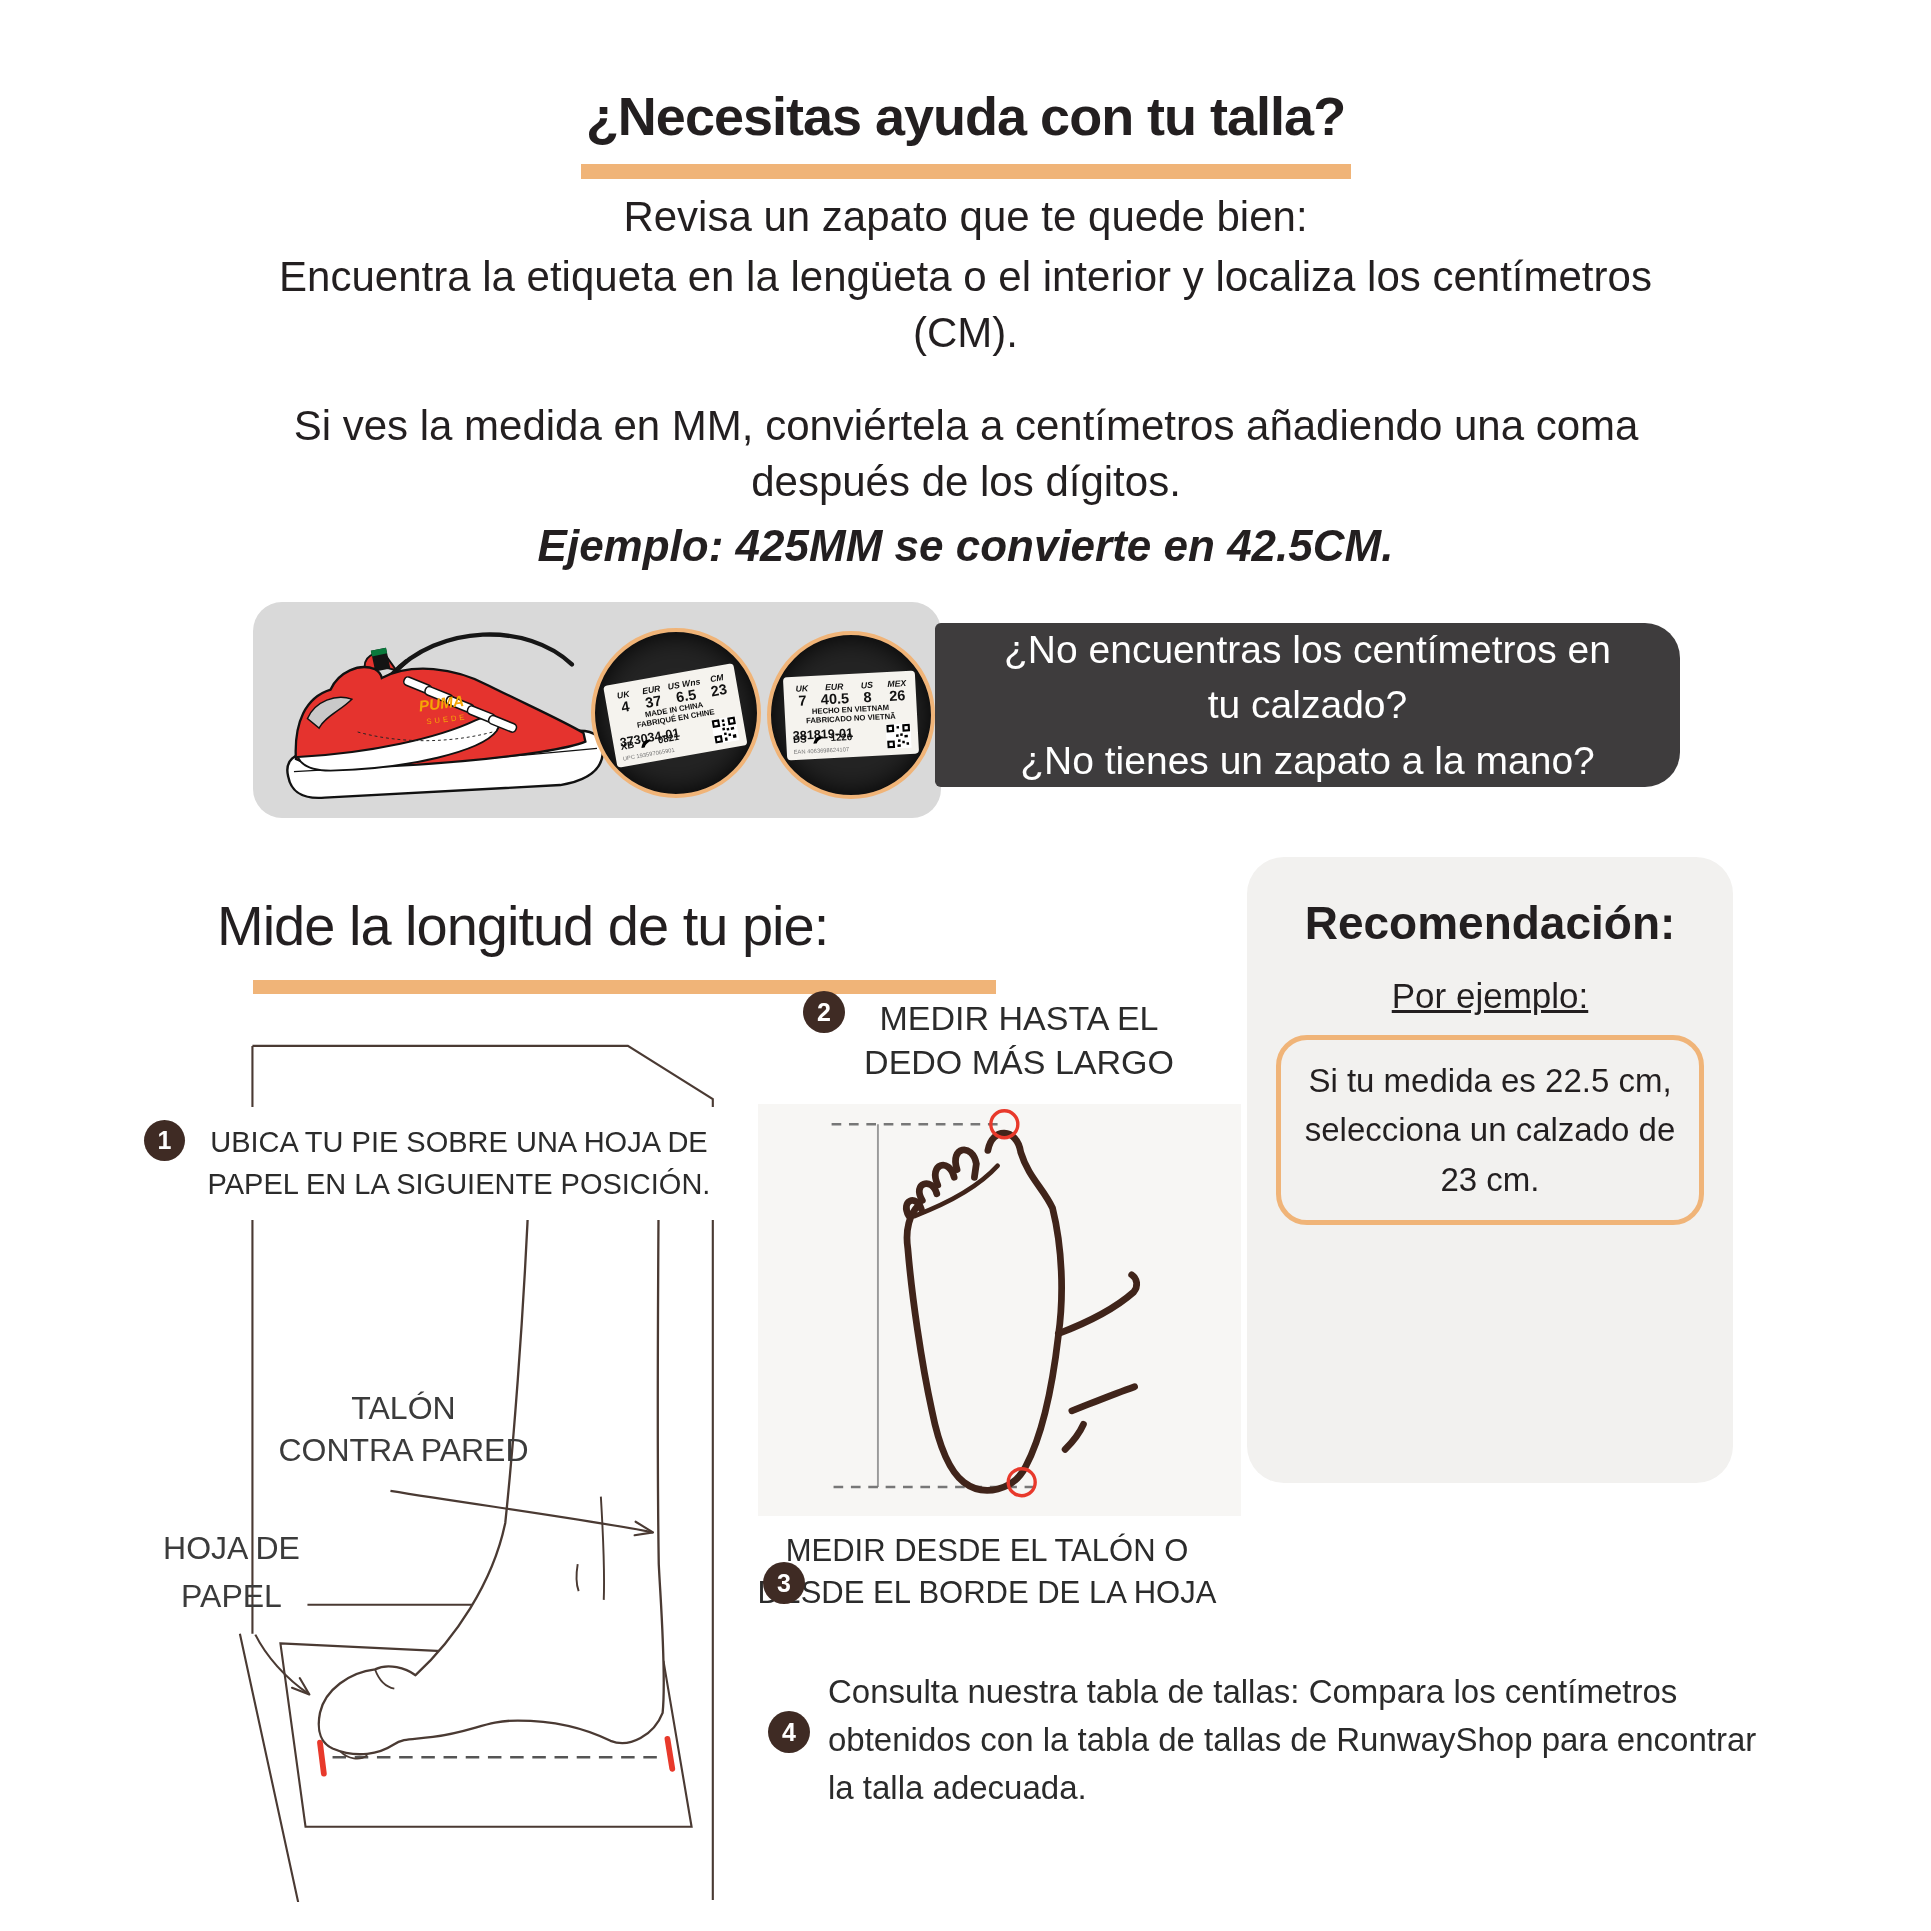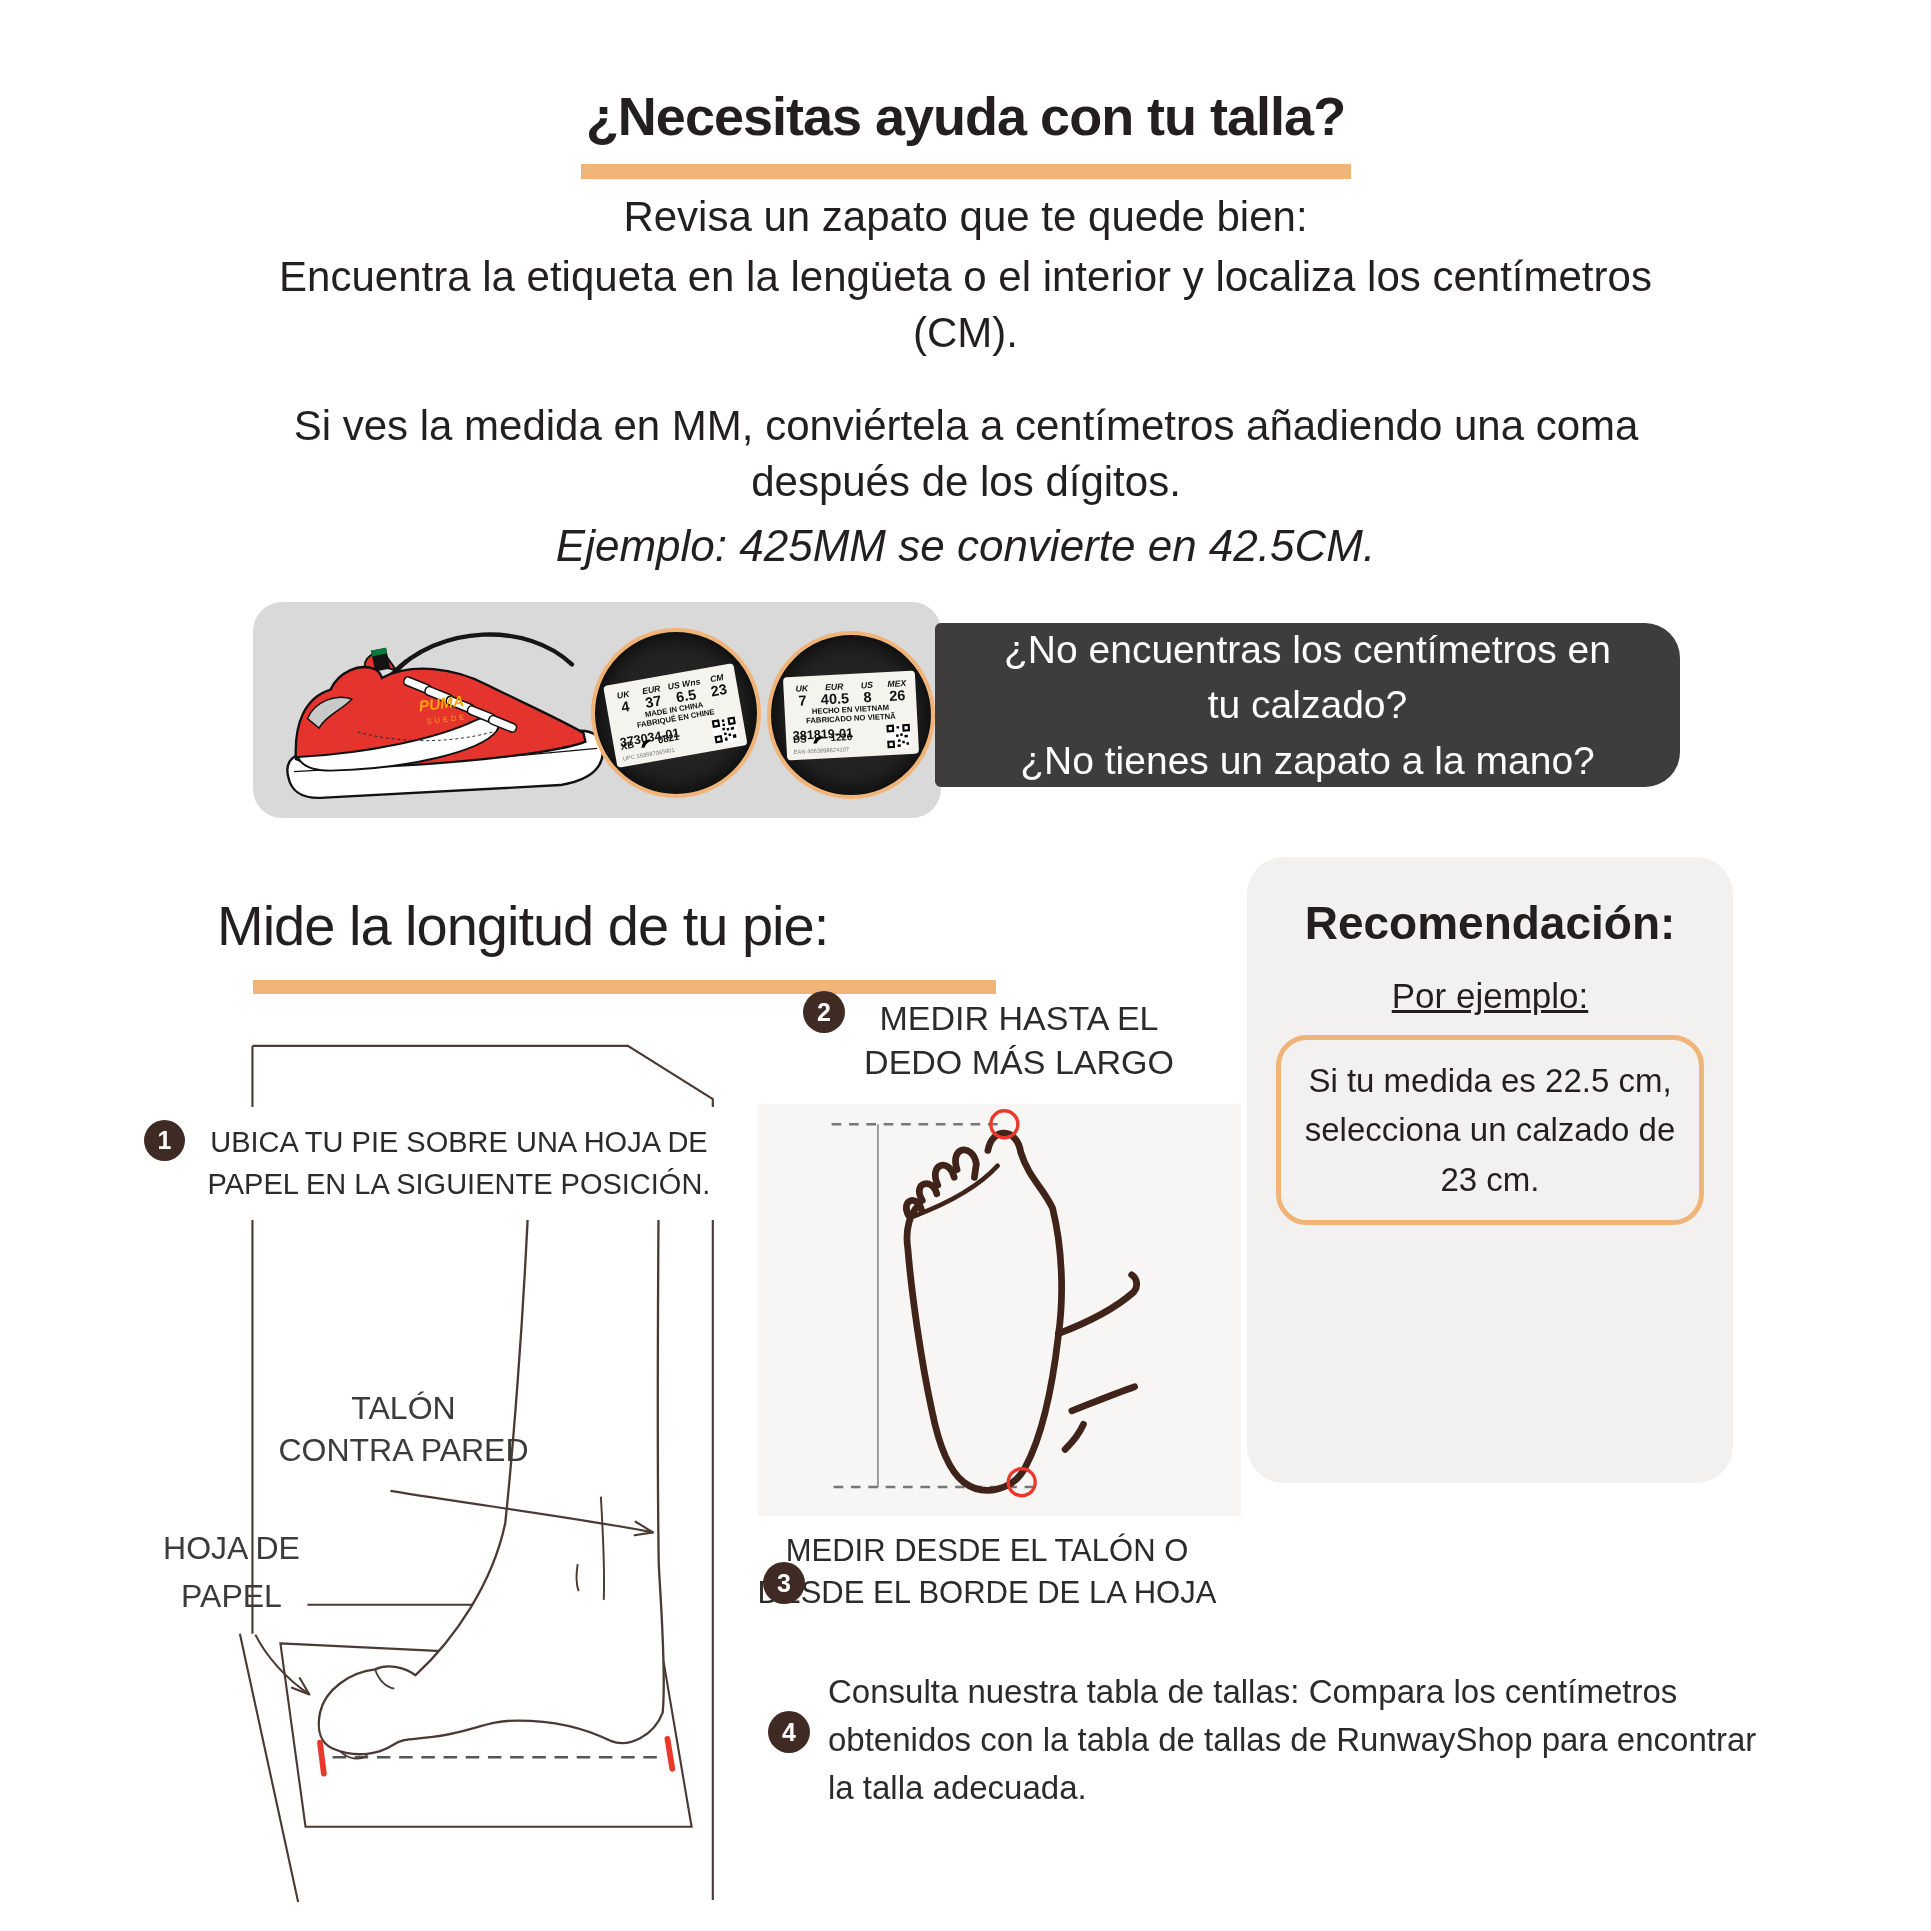--- a/index.html
+++ b/index.html
@@ -8,21 +8,21 @@
     font-family:"Liberation Sans",sans-serif;color:#231f20;
   }
   .abs{position:absolute;}
 
   
   .page-title{left:0;top:85px;width:1931px;font-size:54px;font-weight:bold;letter-spacing:-1px;text-align:center;}
   .title-underline{left:581px;top:164px;width:770px;height:14.5px;background:#F0B478;}
   .intro1{left:0;top:193px;width:1931px;font-size:42px;text-align:center;}
   .intro2{left:251px;top:249px;width:1429px;font-size:42px;line-height:1.33;text-align:center;}
   .mm-note{left:261px;top:398px;width:1410px;font-size:42px;line-height:1.33;text-align:center;}
-  .mm-example{left:0;top:521px;width:1931px;font-size:44px;font-weight:normal;font-style:italic;text-align:center;}
+  .mm-example{left:0;top:521px;width:1931px;font-size:44px;font-weight:bold;font-style:italic;text-align:center;}
 
   
   .grey-strip{left:253px;top:602px;width:688px;height:216px;background:#D9D9D9;border-radius:29px;}
   .dark-box{left:935px;top:623px;width:745px;height:164px;background:#3E3C3D;border-radius:5.8px 35px 35px 5.8px;
     display:flex;align-items:center;justify-content:center;}
   .dark-box-inner{width:637px;color:#ffffff;font-size:39px;line-height:1.42;text-align:center;}
   .label-circle{border-radius:50%;border:4.8px solid #F0B478;background:#242424;overflow:hidden;
     display:flex;align-items:center;justify-content:center;box-shadow:inset 0 0 29px #000;}
   .lc1{left:591px;top:628px;width:162px;height:162px;}
   .lc2{left:767px;top:631px;width:160px;height:160px;}

